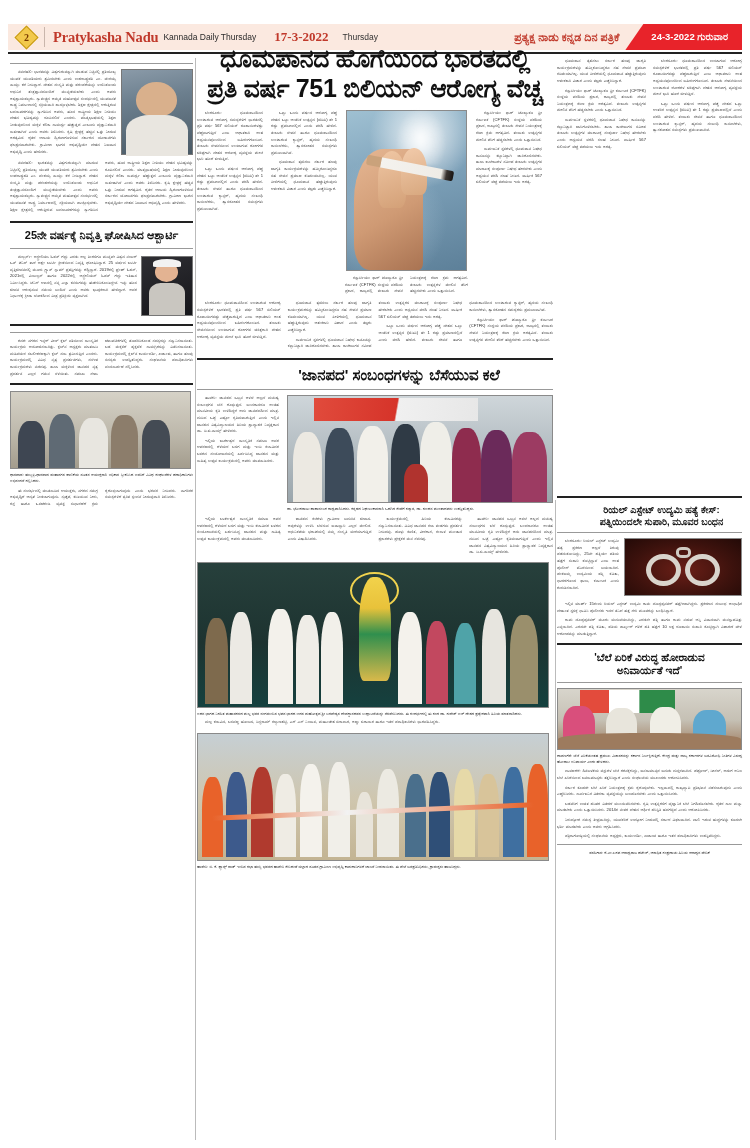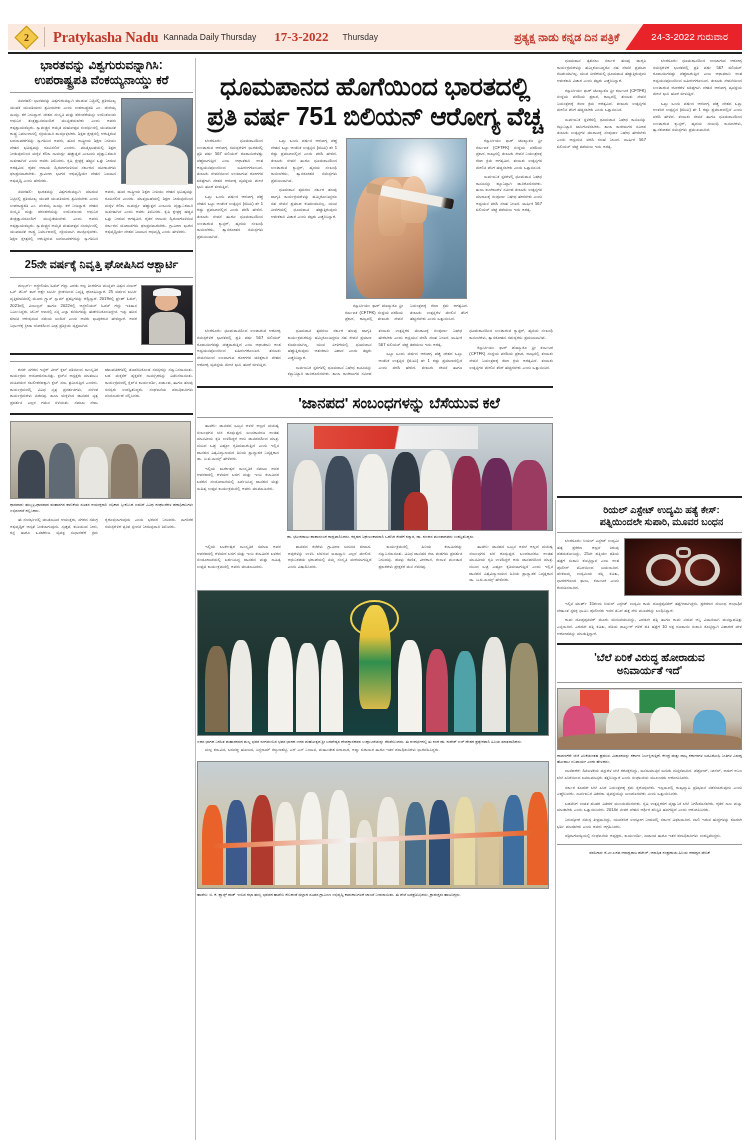--- a/index.html
+++ b/index.html
@@ -48,30 +48,30 @@
   }
   .mh-day { font-size:8.5px; color:#333; margin-left:14px; white-space:nowrap; }
   .mh-kan {
     margin-left:auto; font-size:11px; color:#c0392b; font-weight:bold;
     white-space:nowrap; padding-right:6px;
     font-family:"Liberation Sans", sans-serif;
   }
   .mh-redbar {
     height:26px; background:#e8232a; color:#fff;
     display:flex; align-items:center; padding:0 14px 0 26px;
-    font-size:9.5px; font-weight:normal; white-space:nowrap;
+    font-size:9.5px; font-weight:bold; white-space:nowrap;
     clip-path: polygon(18px 0, 100% 0, 100% 100%, 0 100%);
   }
   .mh-rule {
     position:absolute; left:8px; top:52px; width:734px; height:2px; background:#222;
   }
 
   
   .col-left   { position:absolute; left:10px;  top:58px; width:183px; }
-  .col-mid    { position:absolute; left:197px; top:72px; width:356px; }
+  .col-mid    { position:absolute; left:197px; top:44px; width:356px; }
   .col-right  { position:absolute; left:557px; top:58px; width:185px; }
 
   .vline-1 { position:absolute; left:195px; top:58px; width:1px; height:1082px; background:#bbb; }
   .vline-2 { position:absolute; left:555px; top:500px; width:1px; height:640px; background:#bbb; }
 
   
   .kan-head {
     font-family:"Liberation Sans", sans-serif;
     font-weight:bold; color:#111; text-align:center; line-height:1.22;
   }
@@ -269,24 +269,20 @@
     <div class="mh-kan">ಪ್ರತ್ಯಕ್ಷ ನಾಡು ಕನ್ನಡ ದಿನ ಪತ್ರಿಕೆ</div>
     <div class="mh-redbar">24-3-2022 ಗುರುವಾರ</div>
   </div>
   <div class="mh-rule"></div>
 
   <div class="vline-1"></div>
   <div class="vline-2"></div>
 
   <div class="col-left">
 
-    <div class="kan-head sec-head-sm">
-      <div>ಭಾರತವನ್ನು ವಿಶ್ವಗುರುವನ್ನಾಗಿಸಿ:</div>
-      <div>ಉಪರಾಷ್ಟ್ರಪತಿ ವೆಂಕಯ್ಯನಾಯ್ಡು ಕರೆ</div>
-    </div>
     <hr class="thin">
     <div class="wrap-float">
       <div class="ph-portrait"></div>
       <div class="txt">
         <p>ನವದೆಹಲಿ: ಭಾರತವನ್ನು ವಿಶ್ವಗುರುವನ್ನಾಗಿ ಮಾಡುವ ನಿಟ್ಟಿನಲ್ಲಿ ಪ್ರತಿಯೊಬ್ಬ ಯುವಕ ಯುವತಿಯರು ಶ್ರಮಿಸಬೇಕು ಎಂದು ಉಪರಾಷ್ಟ್ರಪತಿ ಎಂ. ವೆಂಕಯ್ಯ ನಾಯ್ಡು ಕರೆ ನೀಡಿದ್ದಾರೆ. ದೇಶದ ಸಂಸ್ಕೃತಿ ಮತ್ತು ಪರಂಪರೆಯನ್ನು ಉಳಿಸಿಕೊಂಡು ಆಧುನಿಕ ತಂತ್ರಜ್ಞಾನದೊಂದಿಗೆ ಮುನ್ನಡೆಯಬೇಕು ಎಂದು ಅವರು ಅಭಿಪ್ರಾಯಪಟ್ಟರು. ಸ್ವಾತಂತ್ರ್ಯದ ಅಮೃತ ಮಹೋತ್ಸವ ಸಂದರ್ಭದಲ್ಲಿ ಯುವಜನತೆ ರಾಷ್ಟ್ರ ನಿರ್ಮಾಣದಲ್ಲಿ ಸಕ್ರಿಯವಾಗಿ ಪಾಲ್ಗೊಳ್ಳಬೇಕು. ಶಿಕ್ಷಣ ಕ್ಷೇತ್ರದಲ್ಲಿ ಆಗುತ್ತಿರುವ ಬದಲಾವಣೆಗಳನ್ನು ಸ್ವಾಗತಿಸಿದ ಅವರು, ಹೊಸ ರಾಷ್ಟ್ರೀಯ ಶಿಕ್ಷಣ ನೀತಿಯು ದೇಶದ ಭವಿಷ್ಯವನ್ನು ರೂಪಿಸಲಿದೆ ಎಂದರು. ಮಾತೃಭಾಷೆಯಲ್ಲಿ ಶಿಕ್ಷಣ ನೀಡುವುದರಿಂದ ಮಕ್ಕಳ ಕಲಿಕಾ ಸಾಮರ್ಥ್ಯ ಹೆಚ್ಚುತ್ತದೆ ಎಂಬುದು ವೈಜ್ಞಾನಿಕವಾಗಿ ಸಾಬೀತಾಗಿದೆ ಎಂದು ಅವರು ತಿಳಿಸಿದರು. ಕೃಷಿ ಕ್ಷೇತ್ರಕ್ಕೆ ಹೆಚ್ಚಿನ ಒತ್ತು ನೀಡುವ ಅಗತ್ಯವಿದೆ. ರೈತರ ಆದಾಯ ದ್ವಿಗುಣಗೊಳಿಸುವ ಸರ್ಕಾರದ ಯೋಜನೆಗಳು ಫಲಪ್ರದವಾಗಬೇಕು. ಗ್ರಾಮೀಣ ಭಾಗದ ಅಭಿವೃದ್ಧಿಯೇ ದೇಶದ ನಿಜವಾದ ಅಭಿವೃದ್ಧಿ ಎಂದು ಹೇಳಿದರು.</p>
       </div>
     </div>
     <div class="txt lt-cols-1" style="column-count:2; column-gap:7px; margin-top:2px;">
       <p>ನವದೆಹಲಿ: ಭಾರತವನ್ನು ವಿಶ್ವಗುರುವನ್ನಾಗಿ ಮಾಡುವ ನಿಟ್ಟಿನಲ್ಲಿ ಪ್ರತಿಯೊಬ್ಬ ಯುವಕ ಯುವತಿಯರು ಶ್ರಮಿಸಬೇಕು ಎಂದು ಉಪರಾಷ್ಟ್ರಪತಿ ಎಂ. ವೆಂಕಯ್ಯ ನಾಯ್ಡು ಕರೆ ನೀಡಿದ್ದಾರೆ. ದೇಶದ ಸಂಸ್ಕೃತಿ ಮತ್ತು ಪರಂಪರೆಯನ್ನು ಉಳಿಸಿಕೊಂಡು ಆಧುನಿಕ ತಂತ್ರಜ್ಞಾನದೊಂದಿಗೆ ಮುನ್ನಡೆಯಬೇಕು ಎಂದು ಅವರು ಅಭಿಪ್ರಾಯಪಟ್ಟರು. ಸ್ವಾತಂತ್ರ್ಯದ ಅಮೃತ ಮಹೋತ್ಸವ ಸಂದರ್ಭದಲ್ಲಿ ಯುವಜನತೆ ರಾಷ್ಟ್ರ ನಿರ್ಮಾಣದಲ್ಲಿ ಸಕ್ರಿಯವಾಗಿ ಪಾಲ್ಗೊಳ್ಳಬೇಕು. ಶಿಕ್ಷಣ ಕ್ಷೇತ್ರದಲ್ಲಿ ಆಗುತ್ತಿರುವ ಬದಲಾವಣೆಗಳನ್ನು ಸ್ವಾಗತಿಸಿದ ಅವರು, ಹೊಸ ರಾಷ್ಟ್ರೀಯ ಶಿಕ್ಷಣ ನೀತಿಯು ದೇಶದ ಭವಿಷ್ಯವನ್ನು ರೂಪಿಸಲಿದೆ ಎಂದರು. ಮಾತೃಭಾಷೆಯಲ್ಲಿ ಶಿಕ್ಷಣ ನೀಡುವುದರಿಂದ ಮಕ್ಕಳ ಕಲಿಕಾ ಸಾಮರ್ಥ್ಯ ಹೆಚ್ಚುತ್ತದೆ ಎಂಬುದು ವೈಜ್ಞಾನಿಕವಾಗಿ ಸಾಬೀತಾಗಿದೆ ಎಂದು ಅವರು ತಿಳಿಸಿದರು. ಕೃಷಿ ಕ್ಷೇತ್ರಕ್ಕೆ ಹೆಚ್ಚಿನ ಒತ್ತು ನೀಡುವ ಅಗತ್ಯವಿದೆ. ರೈತರ ಆದಾಯ ದ್ವಿಗುಣಗೊಳಿಸುವ ಸರ್ಕಾರದ ಯೋಜನೆಗಳು ಫಲಪ್ರದವಾಗಬೇಕು. ಗ್ರಾಮೀಣ ಭಾಗದ ಅಭಿವೃದ್ಧಿಯೇ ದೇಶದ ನಿಜವಾದ ಅಭಿವೃದ್ಧಿ ಎಂದು ಹೇಳಿದರು.</p>
     </div>

